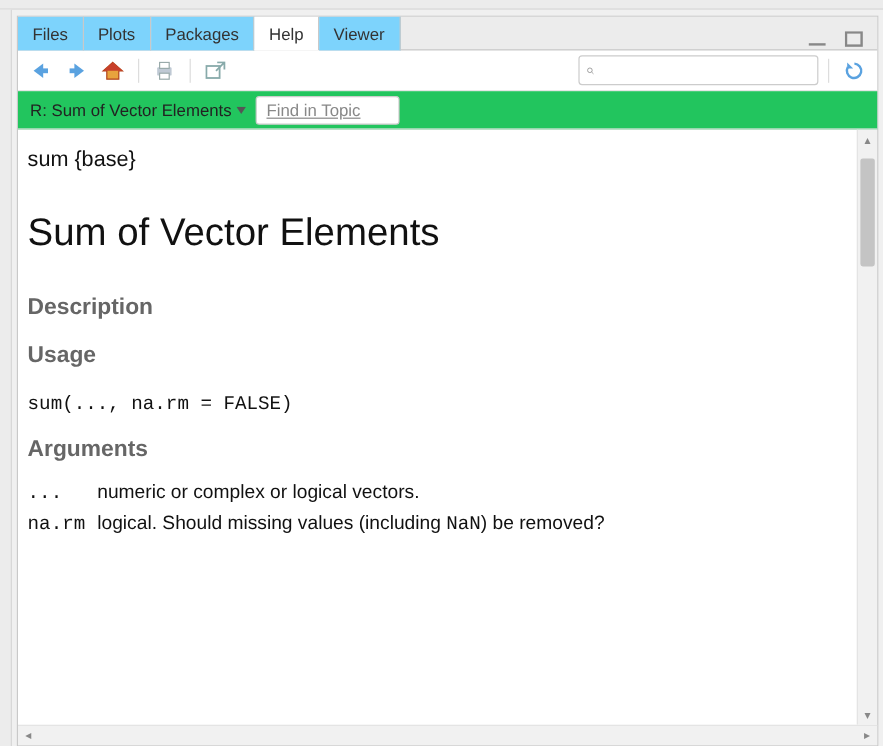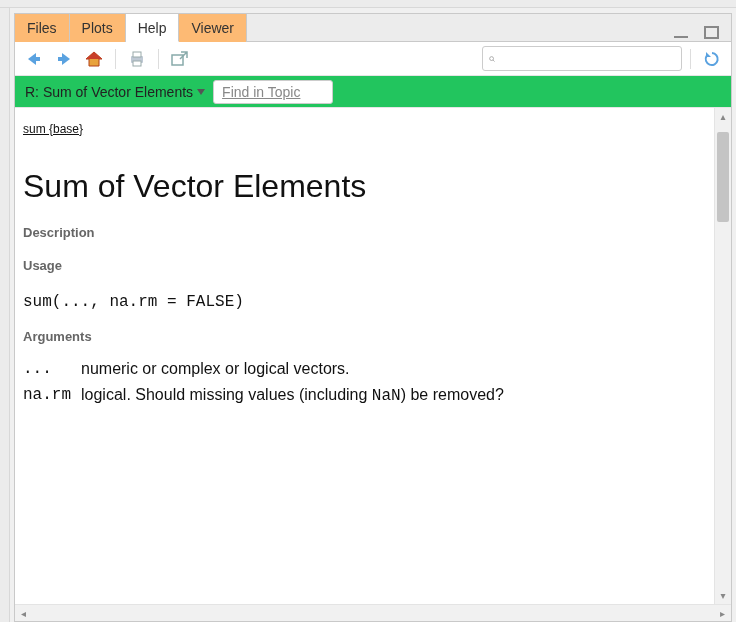--- a/index.html
+++ b/index.html
@@ -33,21 +33,21 @@
     position: relative;
   }
   .tab {
     padding: 0 12px;
     height: 28px;
     line-height: 28px;
     font-size: 14px;
     color: #333;
     border-right: 1px solid #c9c9c9;
     cursor: pointer;
-    background: #fdba74;
+    background: #7dd3fc;
   }
   .tab.active {
     background: #fff;
     border-bottom: 1px solid #fff;
     margin-bottom: -1px;
     font-weight: 500;
   }
   .window-icons {
     position: absolute;
     right: 6px;
@@ -126,32 +126,31 @@
     flex: 1;
     padding: 14px 18px 4px 8px;
     font-size: 16px;
     color: #111;
     overflow: hidden;
     font-family: Arial, "Helvetica Neue", sans-serif;
   }
   .doc-header {
     display: flex;
     justify-content: space-between;
-    font-size: 12px;
+    font-size: 18px;
     margin-bottom: 32px;
-    text-decoration: underline;
   }
   .doc h1 {
     font-size: 32px;
     font-weight: 400;
-    margin: 10px 0 20px 0;
+    margin: 10px 0 34px 0;
     color: #111;
   }
   .doc h2 {
-    font-size: 13px;
+    font-size: 19px;
     font-weight: 700;
     color: #666;
     margin: 18px 0 12px 0;
   }
   .doc p { margin: 6px 0 16px 0; }
   code, .mono {
     font-family: "Courier New", Courier, monospace;
     font-size: 16px;
   }
   pre.mono { margin: 20px 0 16px 0; }
@@ -200,20 +199,21 @@
 <body>
 
 <div class="outer-top"></div>
 <div class="outer-left"></div>
 
 <div class="pane">
 
   <div class="tabstrip">
     <div class="tab">Files</div>
     <div class="tab">Plots</div>
+    <div class="tab">Packages</div>
     <div class="tab active">Help</div>
     <div class="tab">Viewer</div>
     <div class="window-icons">
       <span class="tbtn">
         <svg width="18" height="12" viewBox="0 0 18 12">
             <rect x="1" y="9" width="14" height="2" fill="#888"></rect>
           </svg>
       </span>
       <span class="tbtn">
         <svg width="16" height="14" viewBox="0 0 16 14">

